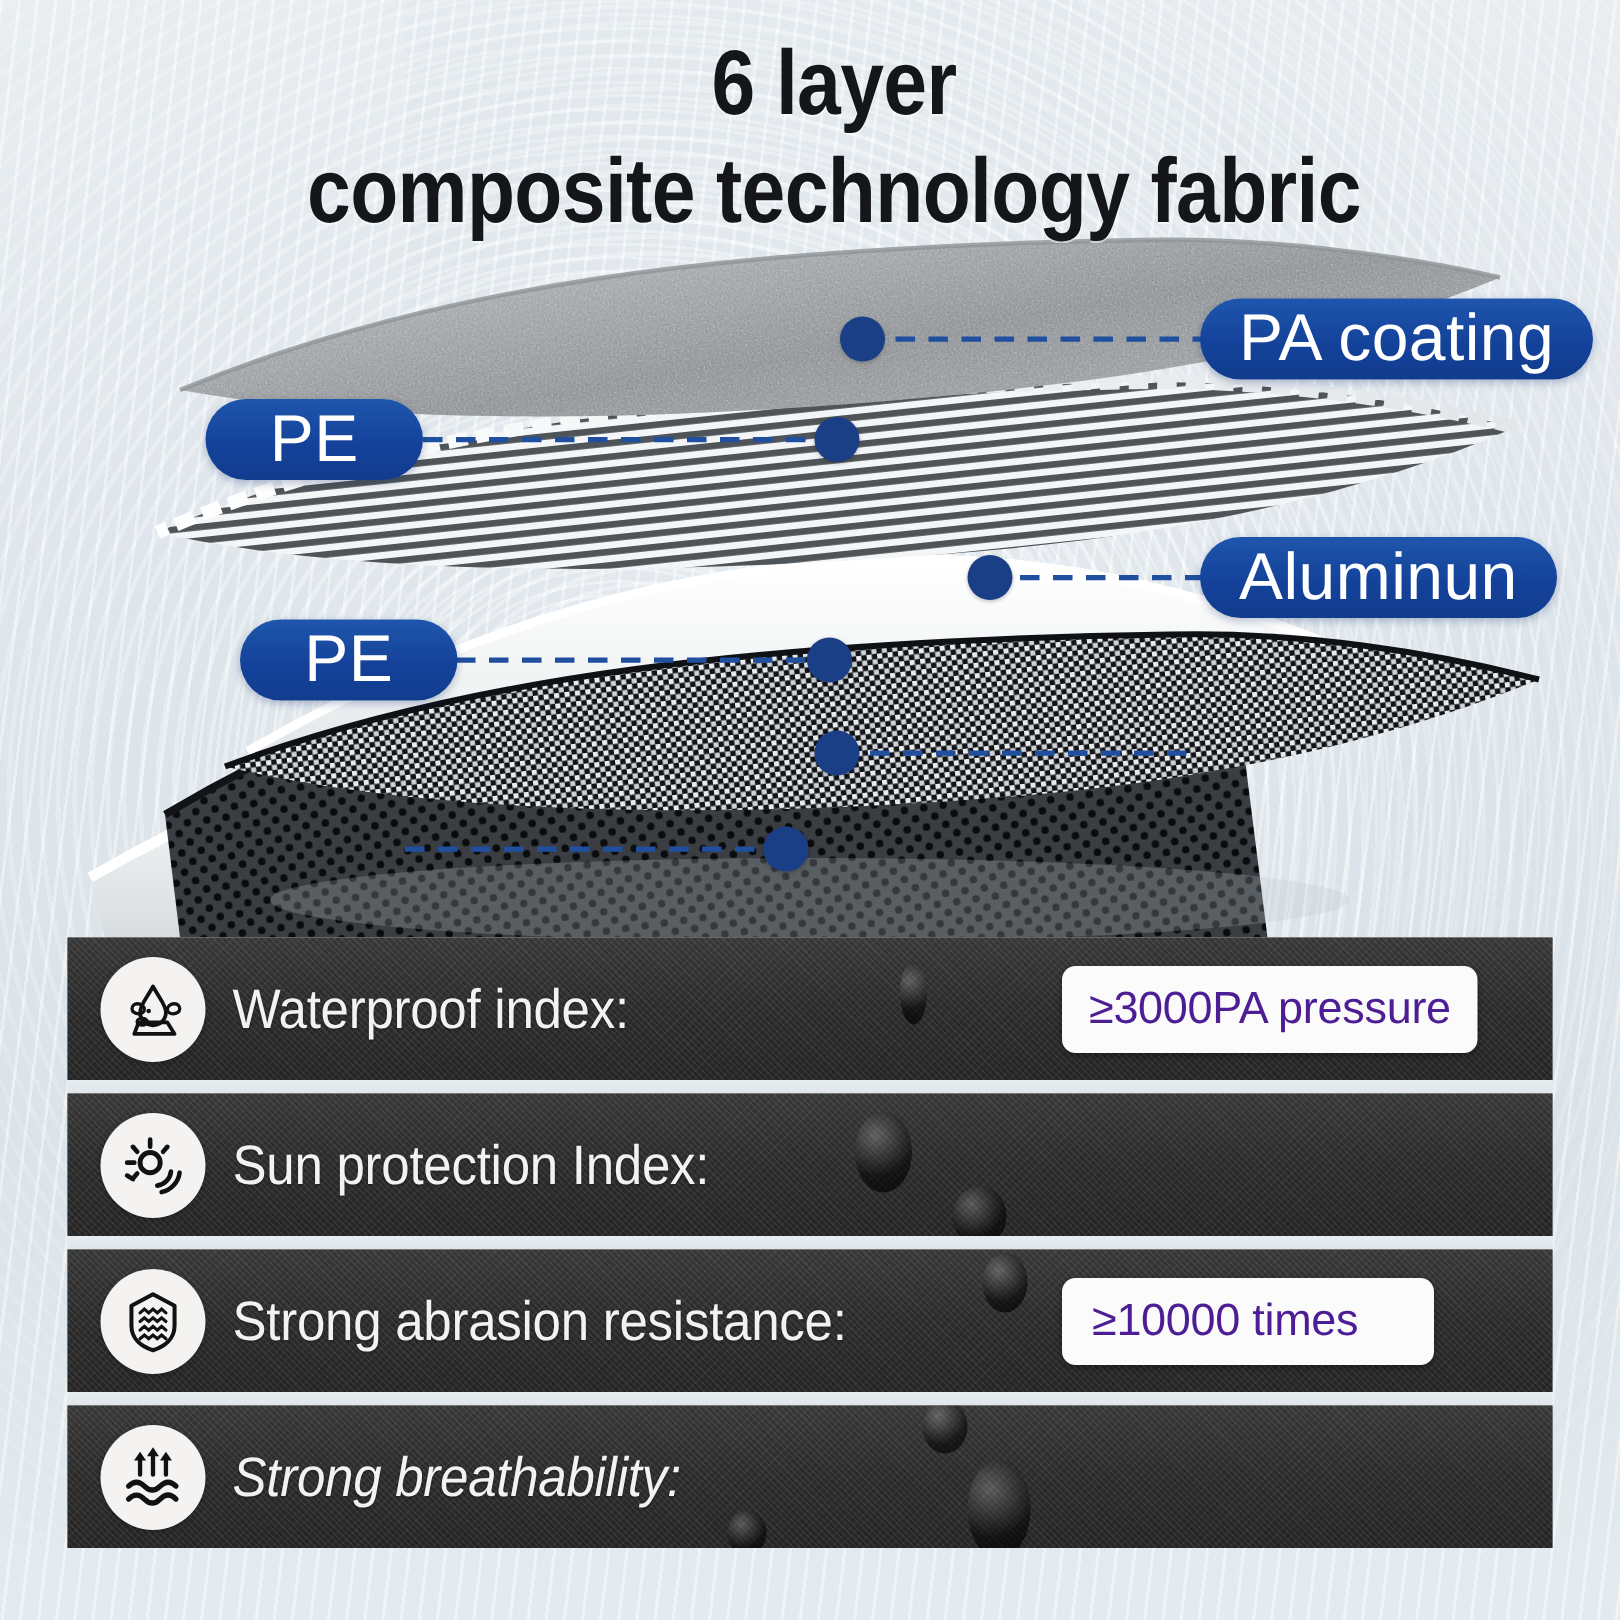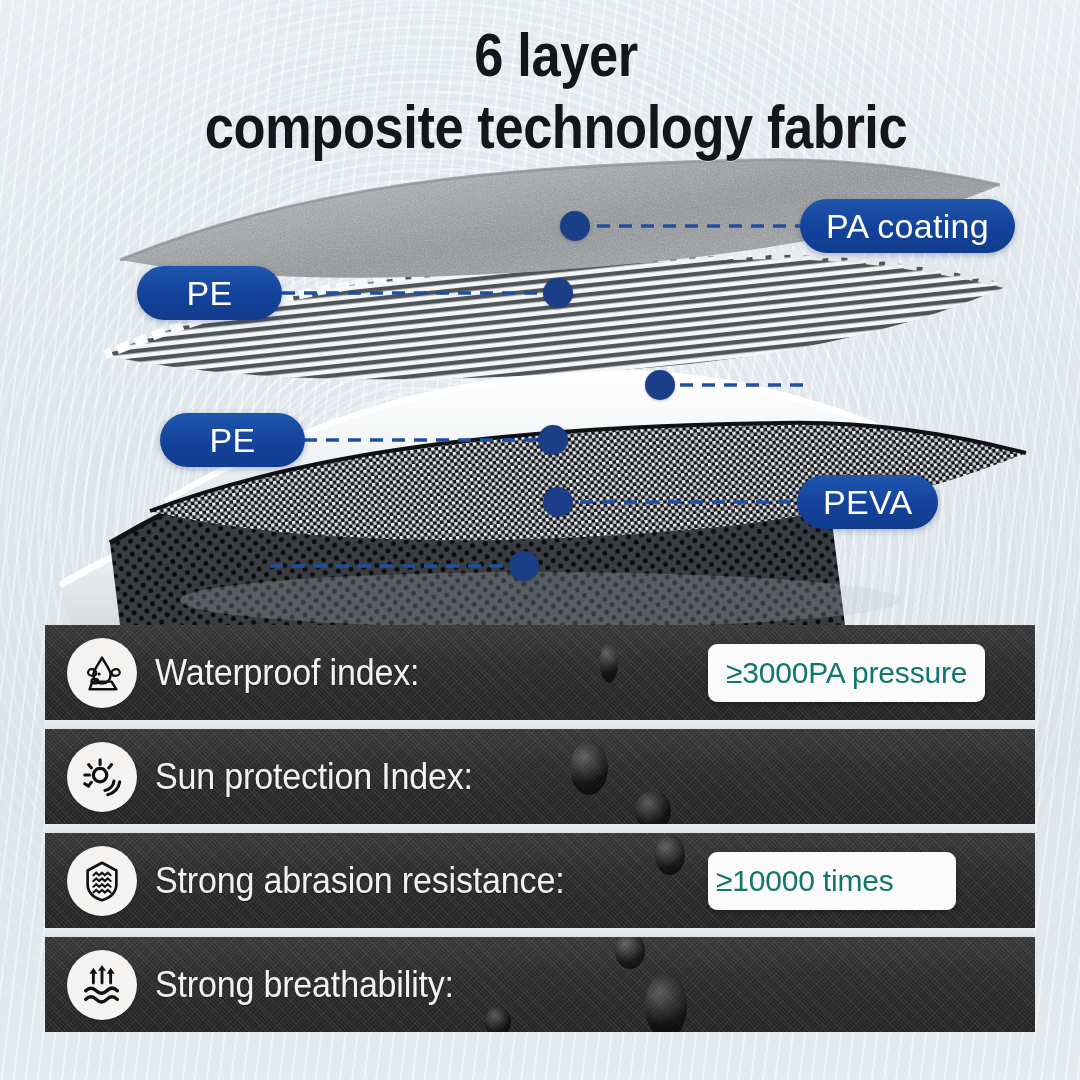--- a/index.html
+++ b/index.html
@@ -72,21 +72,21 @@
 
   
   .conn-layer{ position:absolute; left:0; top:0; width:1080px; height:1080px; z-index:14; pointer-events:none; }
 
   .pill{
     position:absolute;
     display:flex; align-items:center; justify-content:center;
     background:linear-gradient(180deg,#1f56ad 0%,#14429a 55%,#113c8e 100%);
     color:#fff;
     border-radius:999px;
-    font-size:34px;
+    font-size:44px;
     font-weight:400;
     letter-spacing:.3px;
     height:54px;
     padding:0 26px;
     box-shadow:0 2px 6px rgba(20,50,110,.30);
     z-index:16;
     white-space:nowrap;
   }
   .dot{
     position:absolute;
@@ -142,21 +142,21 @@
     white-space:nowrap;
     text-shadow:0 1px 2px rgba(0,0,0,.45);
   }
   .spec-badge{
     position:absolute; top:50%; transform:translateY(-50%);
     background:#fbfbfb;
     border-radius:9px;
     height:58px;
     display:flex; align-items:center; justify-content:center;
     padding:0 18px;
-    color:#0f766e;
+    color:#4c1d95;
     font-size:30px;
     font-weight:400;
     white-space:nowrap;
     box-shadow:0 2px 5px rgba(0,0,0,.35);
     letter-spacing:-.2px;
   }
 </style>
 </head>
 <body>
 
@@ -287,28 +287,28 @@
   <div class="dot" style="left:509px; top:551px;"></div>
 
   <div class="pill" style="left:800px; top:199px;">
     <span>PA coating</span>
   </div>
 
   <div class="pill" style="left:137px; top:266px; min-width:145px;">
     <span>PE</span>
   </div>
 
+  <div class="pill" style="left:800px; top:358px;">
+    <span>Aluminun</span>
+  </div>
 
   <div class="pill" style="left:160px; top:413px; min-width:145px;">
     <span>PE</span>
   </div>
 
-  <div class="pill" style="left:797px; top:475px;">
-    <span>PEVA</span>
-  </div>
 
 
   <div class="spec-panel">
 
     <div class="spec-row" style="top:0;">
       <div class="row-tex"></div>
       <div class="row-drop" style="left:555px; top:16px; width:18px; height:42px;"></div>
       <div class="row-drop" style="left:880px; top:60px; width:14px; height:16px;"></div>
       <div class="ico">
         <svg width="46" height="46" viewBox="0 0 48 48">
@@ -360,26 +360,26 @@
           <path d="M24 5 L39 13 V27 C39 36 32 41.5 24 44 C16 41.5 9 36 9 27 V13 Z" fill="none" stroke="#111" stroke-width="2.8" stroke-linejoin="round"></path>
           <g stroke="#111" stroke-width="2.2" fill="none" stroke-linecap="round">
             <path d="M15 18 l3-2.6 3 2.6 3-2.6 3 2.6 3-2.6 3 2.6"></path>
             <path d="M15 24 l3-2.6 3 2.6 3-2.6 3 2.6 3-2.6 3 2.6"></path>
             <path d="M15 30 l3-2.6 3 2.6 3-2.6 3 2.6 3-2.6 3 2.6"></path>
             <path d="M15 36 l3-2.6 3 2.6 3-2.6 3 2.6 3-2.6 3 2.6"></path>
           </g>
         </svg>
       </div>
       <div class="spec-label">Strong abrasion resistance:</div>
-      <div class="spec-badge" style="left:663px; min-width:248px; justify-content:flex-start; padding-left:8px;">≥10000 times</div>
+      <div class="spec-badge" style="left:663px; min-width:248px; justify-content:flex-start; padding-left:20px;">≥10000 times</div>
     </div>
 
     <div class="row-sep" style="top:303px;"></div>
 
-    <div class="spec-row" style="top:312px;">
+    <div class="spec-row" style="top:312px;font-style:italic;">
       <div class="row-tex"></div>
       <div class="row-drop" style="left:570px; top:-4px; width:30px; height:36px;"></div>
       <div class="row-drop" style="left:600px; top:36px; width:42px; height:66px;"></div>
       <div class="row-drop" style="left:440px; top:70px; width:26px; height:30px;"></div>
       <div class="ico">
         <svg width="46" height="46" viewBox="0 0 48 48">
           <g stroke="#111" stroke-width="3" stroke-linecap="round" fill="none">
             <line x1="15" y1="22" x2="15" y2="11"></line>
             <line x1="24" y1="22" x2="24" y2="8"></line>
             <line x1="33" y1="22" x2="33" y2="11"></line>

